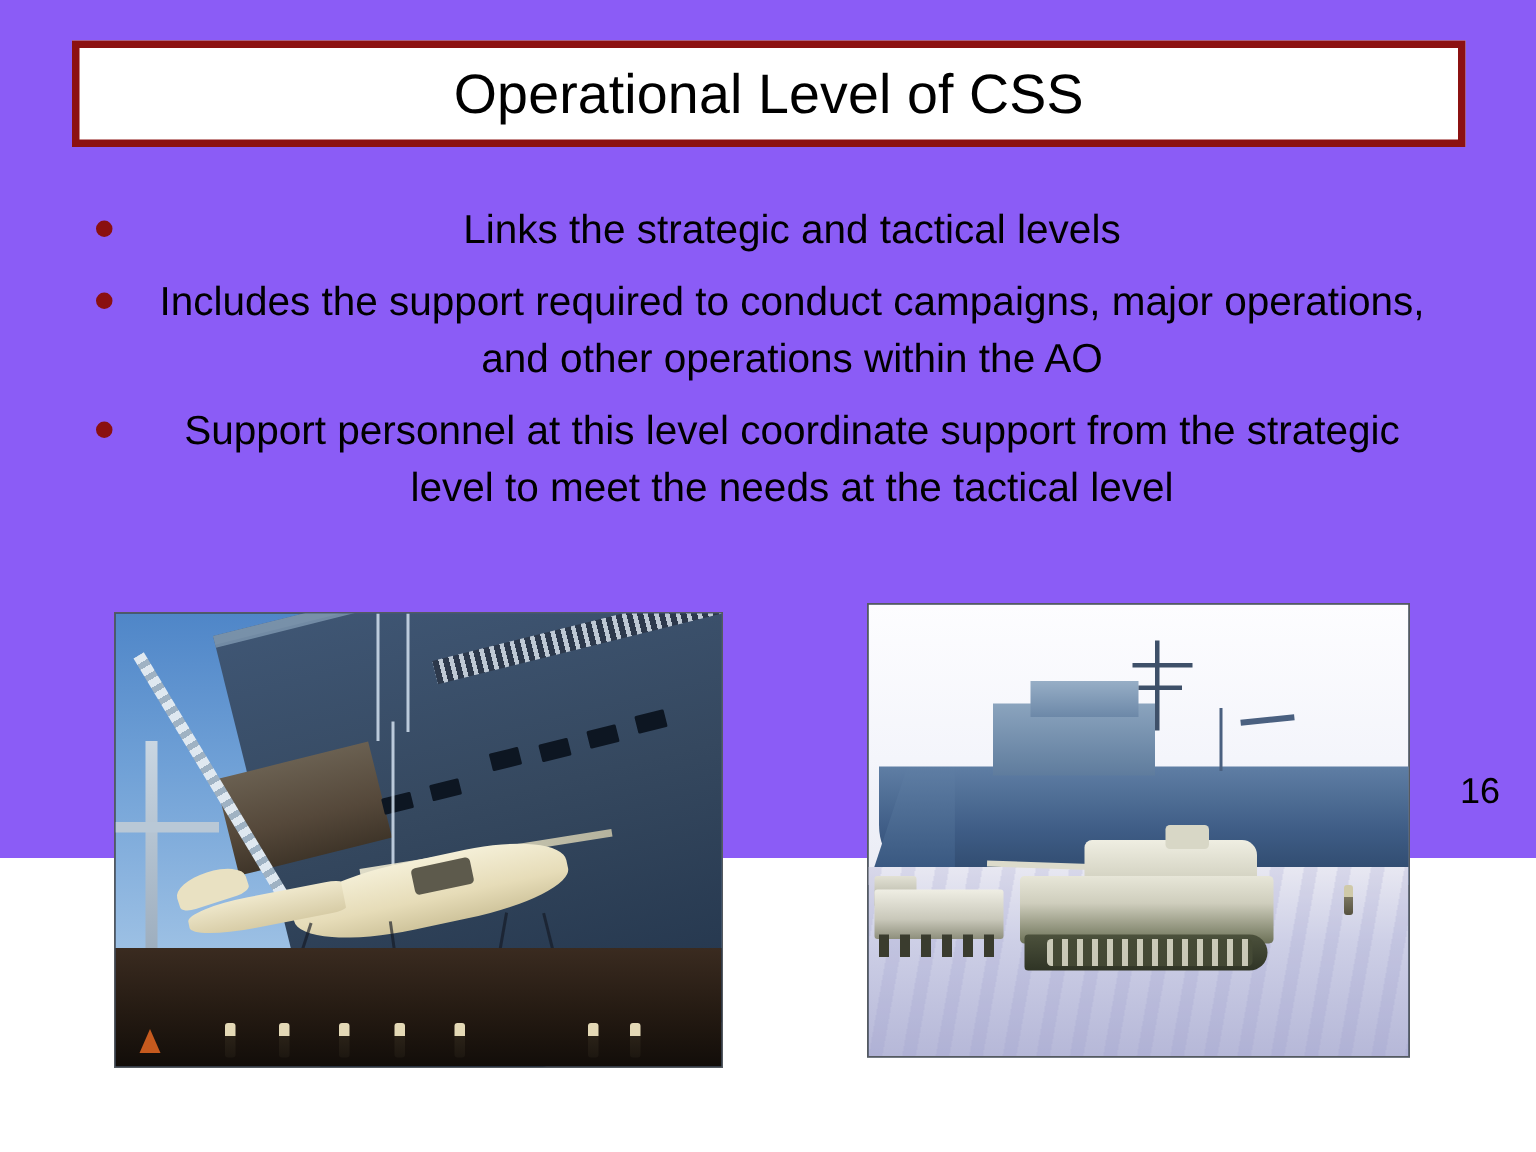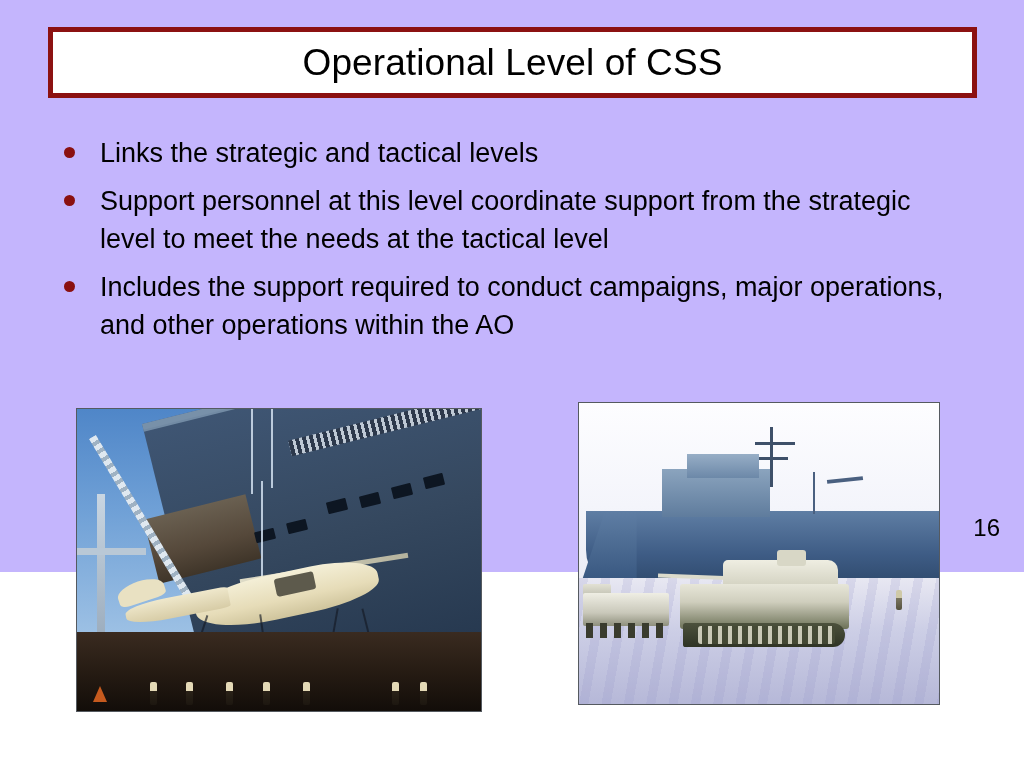--- a/index.html
+++ b/index.html
@@ -16,21 +16,21 @@
     color: #000000;
     position: relative;
   }
 
   
   .slide {
     position: absolute;
     left: 0; top: 0;
     width: 1024px;
     height: 572px;
-    background: #c4b5fd;
+    background: #8b5cf6;
   }
 
   
   .title-box {
     position: absolute;
     left: 48px;
     top: 27px;
     width: 929px;
     height: 71px;
     box-sizing: border-box;
@@ -56,20 +56,21 @@
     top: 134px;
     width: 900px;
   }
   .bullet-item {
     position: relative;
     padding-left: 44px;
     margin-bottom: 10px;
     font-size: 27px;
     line-height: 38px;
     color: #000000;
+    text-align: center;
   }
   .bullet-item:last-child { margin-bottom: 0; }
   .bullet-dot {
     position: absolute;
     left: 8px;
     top: 13px;
     width: 11px;
     height: 11px;
     border-radius: 50%;
     background: #8a1010;
@@ -356,26 +357,26 @@
 
   <div class="bullet-list">
 
     <div class="bullet-item">
       <span class="bullet-dot"></span>
       <span class="bullet-text">Links the strategic and tactical levels</span>
     </div>
 
     <div class="bullet-item">
       <span class="bullet-dot"></span>
-      <span class="bullet-text">Support personnel at this level coordinate support from the strategic level to meet the needs at the tactical level</span>
+      <span class="bullet-text">Includes the support required to conduct campaigns, major operations, and other operations within the AO</span>
     </div>
 
     <div class="bullet-item">
       <span class="bullet-dot"></span>
-      <span class="bullet-text">Includes the support required to conduct campaigns, major operations, and other operations within the AO</span>
+      <span class="bullet-text">Support personnel at this level coordinate support from the strategic level to meet the needs at the tactical level</span>
     </div>
 
   </div>
 
   <div class="photo photo-left">
     <div class="photo-inner">
       <div class="L-sky"></div>
 
       <div class="L-hull">
         <div class="L-hull-top"></div>

